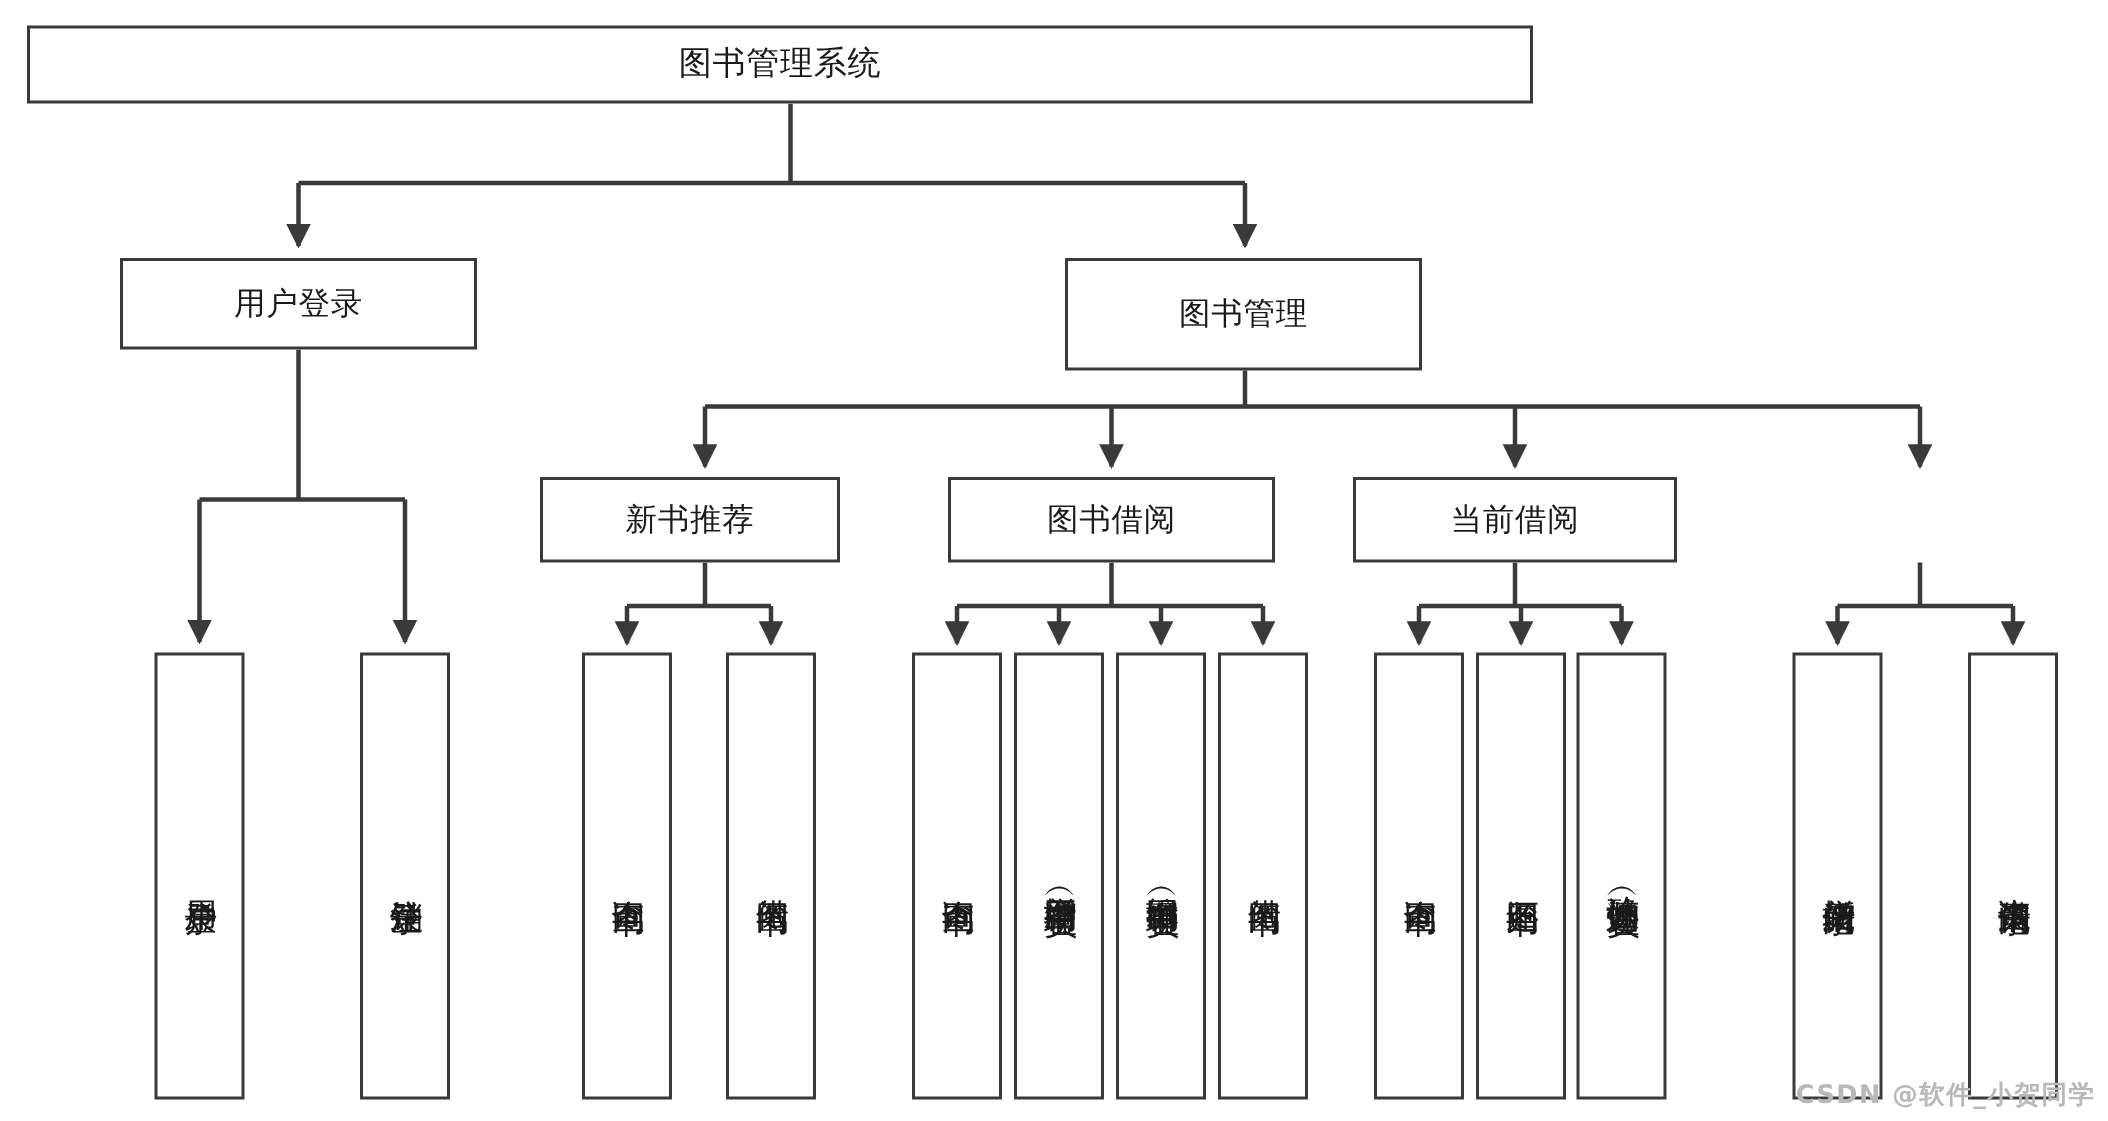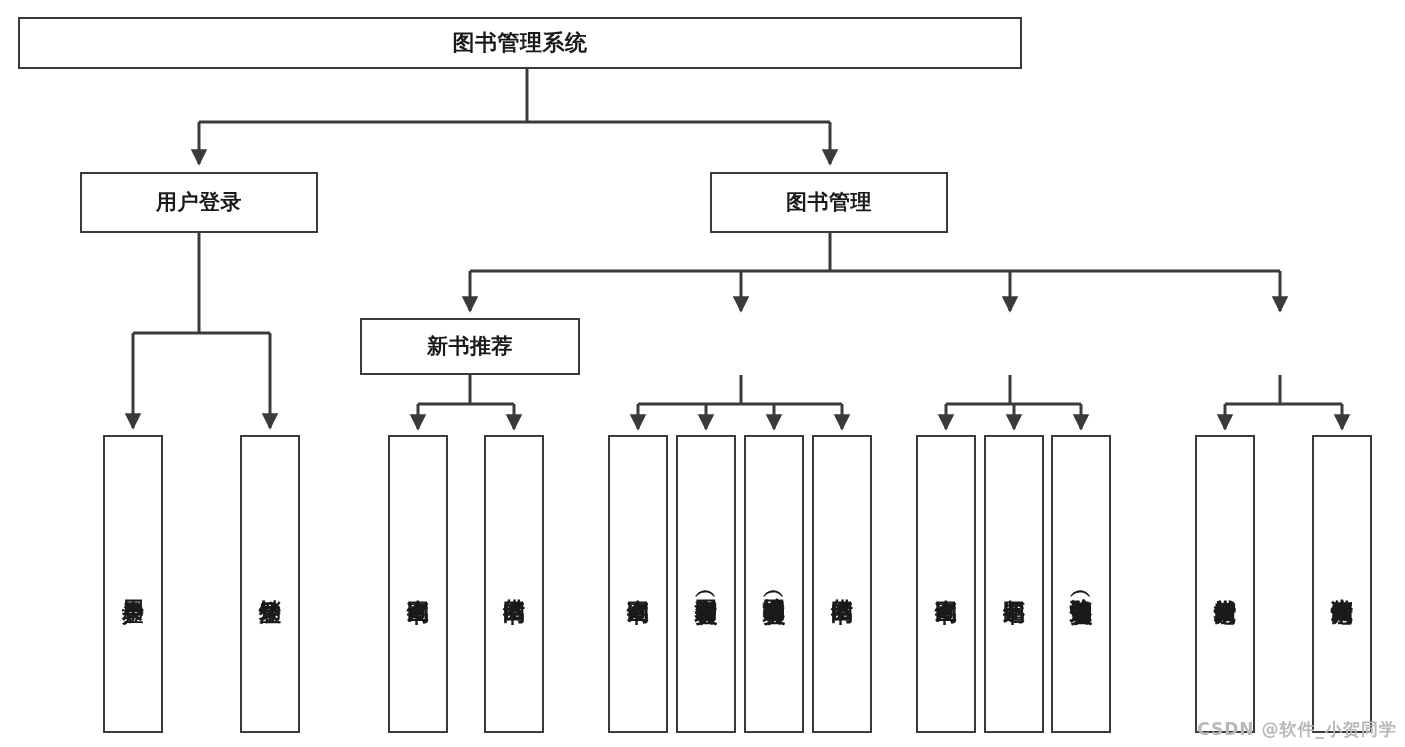--- a/index.html
+++ b/index.html
@@ -27,21 +27,20 @@
   }
   .node {
     position: absolute;
     box-sizing: border-box;
     background: #ffffff;
     border: 2px solid #3a3a3a;
     display: flex;
     align-items: center;
     justify-content: center;
     color: #1a1a1a;
-    font-weight: bold;
   }
   .node.horiz {
     font-size: 21px;
     letter-spacing: 0.5px;
     line-height: 1.1;
   }
   .node.root {
     font-size: 22px;
   }
   .node.vert {
@@ -121,23 +120,25 @@
       <path d="M 1280 375 L 1280 404"></path>
       <path d="M 1225 404 L 1342 404"></path>
       <path d="M 1225 404 L 1225 429" marker-end="url(#arrow)"></path>
       <path d="M 1342 404 L 1342 429" marker-end="url(#arrow)"></path>
     </g>
   </svg>
 
   <div class="node horiz root" style="left: 18px; top: 17px; width: 1004px; height: 52px;">图书管理系统</div>
 
   <div class="node horiz" style="left: 80px; top: 172px; width: 238px; height: 61px;">用户登录</div>
-  <div class="node horiz" style="left: 710px; top: 172px; width: 238px; height: 61px;">图书管理</div>
+  <div class="node horiz" style="left: 710px; top: 172px; width: 238px; height: 75px;">图书管理</div>
 
-  <div class="node horiz" style="left: 360px; top: 318px; width: 220px; height: 57px;">新书推荐</div>
+  <div class="node horiz" style="left: 360px; top: 318px; width: 200px; height: 57px;">新书推荐</div>
+  <div class="node horiz" style="left: 632px; top: 318px; width: 218px; height: 57px;">图书借阅</div>
+  <div class="node horiz" style="left: 902px; top: 318px; width: 216px; height: 57px;">当前借阅</div>
 
   <div class="node vert" style="left: 103px; top: 435px; width: 60px; height: 298px;">
     <span class="vtext">用户登录</span>
   </div>
   <div class="node vert" style="left: 240px; top: 435px; width: 60px; height: 298px;">
     <span class="vtext">注销登录</span>
   </div>
   <div class="node vert" style="left: 388px; top: 435px; width: 60px; height: 298px;">
     <span class="vtext">查询图书</span>
   </div>

